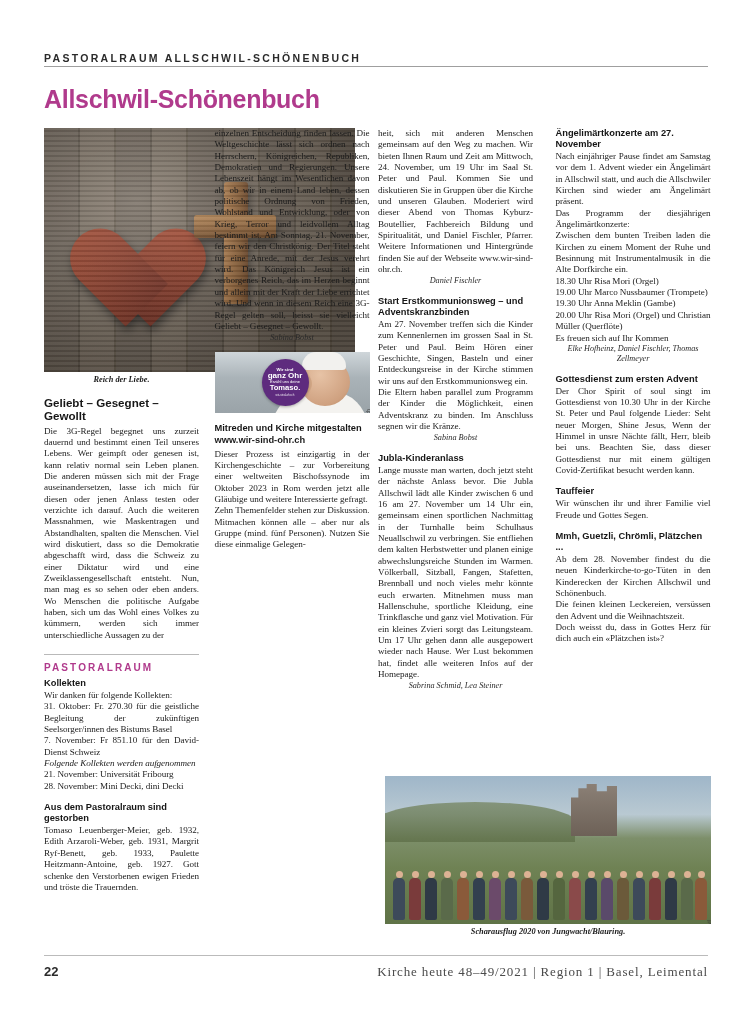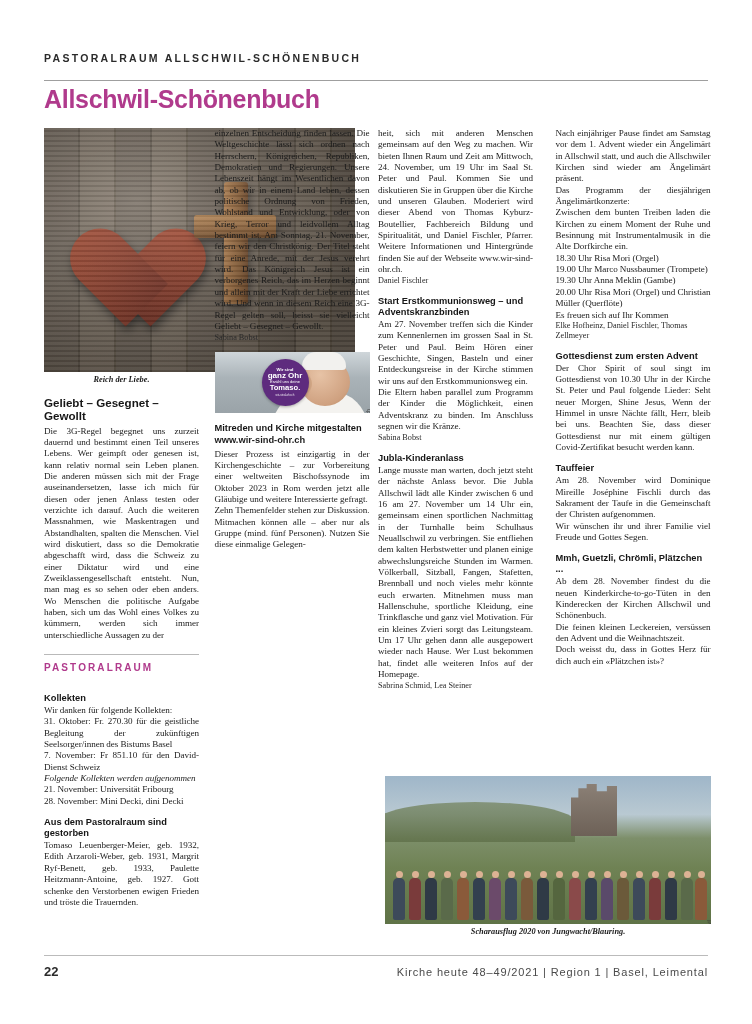--- a/index.html
+++ b/index.html
@@ -11,21 +11,21 @@
     overflow:hidden;
   }
   .page{position:relative;width:752px;height:1024px;box-sizing:border-box;padding:0;}
 
   
   .kicker-wrap{position:absolute;left:44px;top:52px;width:664px;}
   .kicker{
     font-family:"Liberation Sans", sans-serif;
     font-weight:700;font-size:10.5px;letter-spacing:2.3px;
     color:#2b2b2b;text-transform:uppercase;
-    padding-bottom:16px;border-bottom:1.6px solid #9f9f9f;
+    padding-bottom:2px;border-bottom:1.6px solid #9f9f9f;
   }
   .page-title{
     position:absolute;left:44px;top:85px;
     font-family:"Liberation Sans", sans-serif;
     font-weight:700;font-size:25px;letter-spacing:-0.3px;
     color:#b03a8c;
   }
 
   
   .cols{position:absolute;left:44px;top:128px;width:666px;height:790px;}
@@ -47,31 +47,31 @@
   .h2{
     font-family:"Liberation Sans", sans-serif;
     font-weight:700;font-size:11.6px;line-height:13px;
     color:#161616;margin:11px 0 3.5px 0;
   }
   .h3{
     font-family:"Liberation Sans", sans-serif;
     font-weight:700;font-size:9.3px;line-height:11px;
     color:#161616;margin:10px 0 1px 0;
   }
-  .h3.tight{margin-top:20px;}
+  .h3.tight{margin-top:5px;}
   .sec-label{
     font-family:"Liberation Sans", sans-serif;
     font-weight:700;font-size:10px;letter-spacing:2.1px;
     color:#b03a8c;text-transform:uppercase;
     margin:13px 0 5px 0;padding-top:7px;
     border-top:1.3px solid #b9b9b9;
   }
   .byline{
-    display:block;text-align:left;
-    font-size:8.2px;line-height:10px;
+    display:block;text-align:center;
+    font-style:italic;font-size:8.2px;line-height:10px;
     margin-top:0.5px;color:#2a2a2a;
   }
   .byline.multi{line-height:9.6px;}
   .ital{font-style:italic;}
   .bold-url{
     font-family:"Liberation Sans", sans-serif;
     font-weight:700;font-size:9.3px;line-height:11px;margin:0 0 3px 0;
   }
   .caption{
     font-family:"Liberation Serif", serif;
@@ -195,22 +195,22 @@
   .footer{
     position:absolute;left:44px;top:955px;width:664px;
     border-top:1.3px solid #bbbbbb;padding-top:8px;
     display:flex;align-items:baseline;justify-content:space-between;
   }
   .folio{
     font-family:"Liberation Sans", sans-serif;
     font-weight:700;font-size:13px;color:#2b2b2b;
   }
   .footer-meta{
-    font-family:Liberation Sans, sans-serif;
-    font-size:11px;letter-spacing:0.85px;color:#4a4a4a;
+    font-family:Liberation Serif, serif;
+    font-size:13px;letter-spacing:0.85px;color:#4a4a4a;
   }
 </style>
 </head>
 <body>
 
 <div class="page">
 
   <div class="kicker-wrap">
     <div class="kicker">PASTORALRAUM ALLSCHWIL-SCHÖNENBUCH</div>
   </div>
@@ -282,35 +282,35 @@
       <p class="body">Am 27. November treffen sich die Kinder zum Kennenlernen im grossen Saal in St. Peter und Paul. Beim Hören einer Geschichte, Singen, Basteln und einer Entdeckungsreise in der Kirche stimmen wir uns auf den Erstkommunionsweg ein.</p>
       <p class="body">Die Eltern haben parallel zum Programm der Kinder die Möglichkeit, einen Adventskranz zu binden. Im Anschluss segnen wir die Kränze.</p>
       <span class="byline">Sabina Bobst</span>
 
       <div class="h3">Jubla-Kinderanlass</div>
       <p class="body">Lange musste man warten, doch jetzt steht der nächste Anlass bevor. Die Jubla Allschwil lädt alle Kinder zwischen 6 und 16 am 27. November um 14 Uhr ein, gemeinsam einen sportlichen Nachmittag in der Turnhalle beim Schulhaus Neuallschwil zu verbringen. Sie entfliehen dem kalten Herbstwetter und planen einige abwechslungsreiche Stunden im Warmen. Völkerball, Sitzball, Fangen, Stafetten, Brennball und noch vieles mehr könnte euch erwarten. Mitnehmen muss man Hallenschuhe, sportliche Kleidung, eine Trinkflasche und ganz viel Motivation. Für ein kleines Zvieri sorgt das Leitungsteam. Um 17 Uhr gehen dann alle ausgepowert wieder nach Hause. Wer Lust bekommen hat, findet alle weiteren Infos auf der Homepage.</p>
       <span class="byline">Sabrina Schmid, Lea Steiner</span>
     </div>
 
     <div class="col c4">
+      <div class="h3" style="margin-top:0">Ängelimärtkonzerte am 27. November</div>
       <p class="body">Nach einjähriger Pause findet am Samstag vor dem 1. Advent wieder ein Ängelimärt in Allschwil statt, und auch die Allschwiler Kirchen sind wieder am Ängelimärt präsent.</p>
       <p class="body">Das Programm der diesjährigen Ängelimärtkonzerte:</p>
       <p class="body">Zwischen dem bunten Treiben laden die Kirchen zu einem Moment der Ruhe und Besinnung mit Instrumentalmusik in die Alte Dorfkirche ein.</p>
       <p class="body">18.30 Uhr Risa Mori (Orgel)</p>
       <p class="body">19.00 Uhr Marco Nussbaumer (Trompete)</p>
       <p class="body">19.30 Uhr Anna Meklin (Gambe)</p>
       <p class="body">20.00 Uhr Risa Mori (Orgel) und Christian Müller (Querflöte)</p>
       <p class="body">Es freuen sich auf Ihr Kommen</p>
       <span class="byline multi">Elke Hofheinz, Daniel Fischler, Thomas Zellmeyer</span>
 
       <div class="h3">Gottesdienst zum ersten Advent</div>
       <p class="body">Der Chor Spirit of soul singt im Gottesdienst von 10.30 Uhr in der Kirche St. Peter und Paul folgende Lieder: Seht neuer Morgen, Shine Jesus, Wenn der Himmel in unsre Nächte fällt, Herr, bleib bei uns. Beachten Sie, dass dieser Gottesdienst nur mit einem gültigen Covid-Zertifikat besucht werden kann.</p>
 
       <div class="h3">Tauffeier</div>
-      <p class="body">Am 28. November wird Dominique Mireille Joséphine Fischli durch das Sakrament der Taufe in die Gemeinschaft der Christen aufgenommen.</p>
       <p class="body">Wir wünschen ihr und ihrer Familie viel Freude und Gottes Segen.</p>
 
       <div class="h3">Mmh, Guetzli, Chrömli, Plätzchen ...</div>
       <p class="body">Ab dem 28. November findest du die neuen Kinderkirche-to-go-Tüten in den Kinderecken der Kirchen Allschwil und Schönenbuch.</p>
       <p class="body">Die feinen kleinen Leckereien, versüssen den Advent und die Weihnachtszeit.</p>
       <p class="body">Doch weisst du, dass in Gottes Herz für dich auch ein «Plätzchen ist»?</p>
     </div>
   </div>
 
   <div style="position:absolute;left:385px;top:776px;width:326px;">

